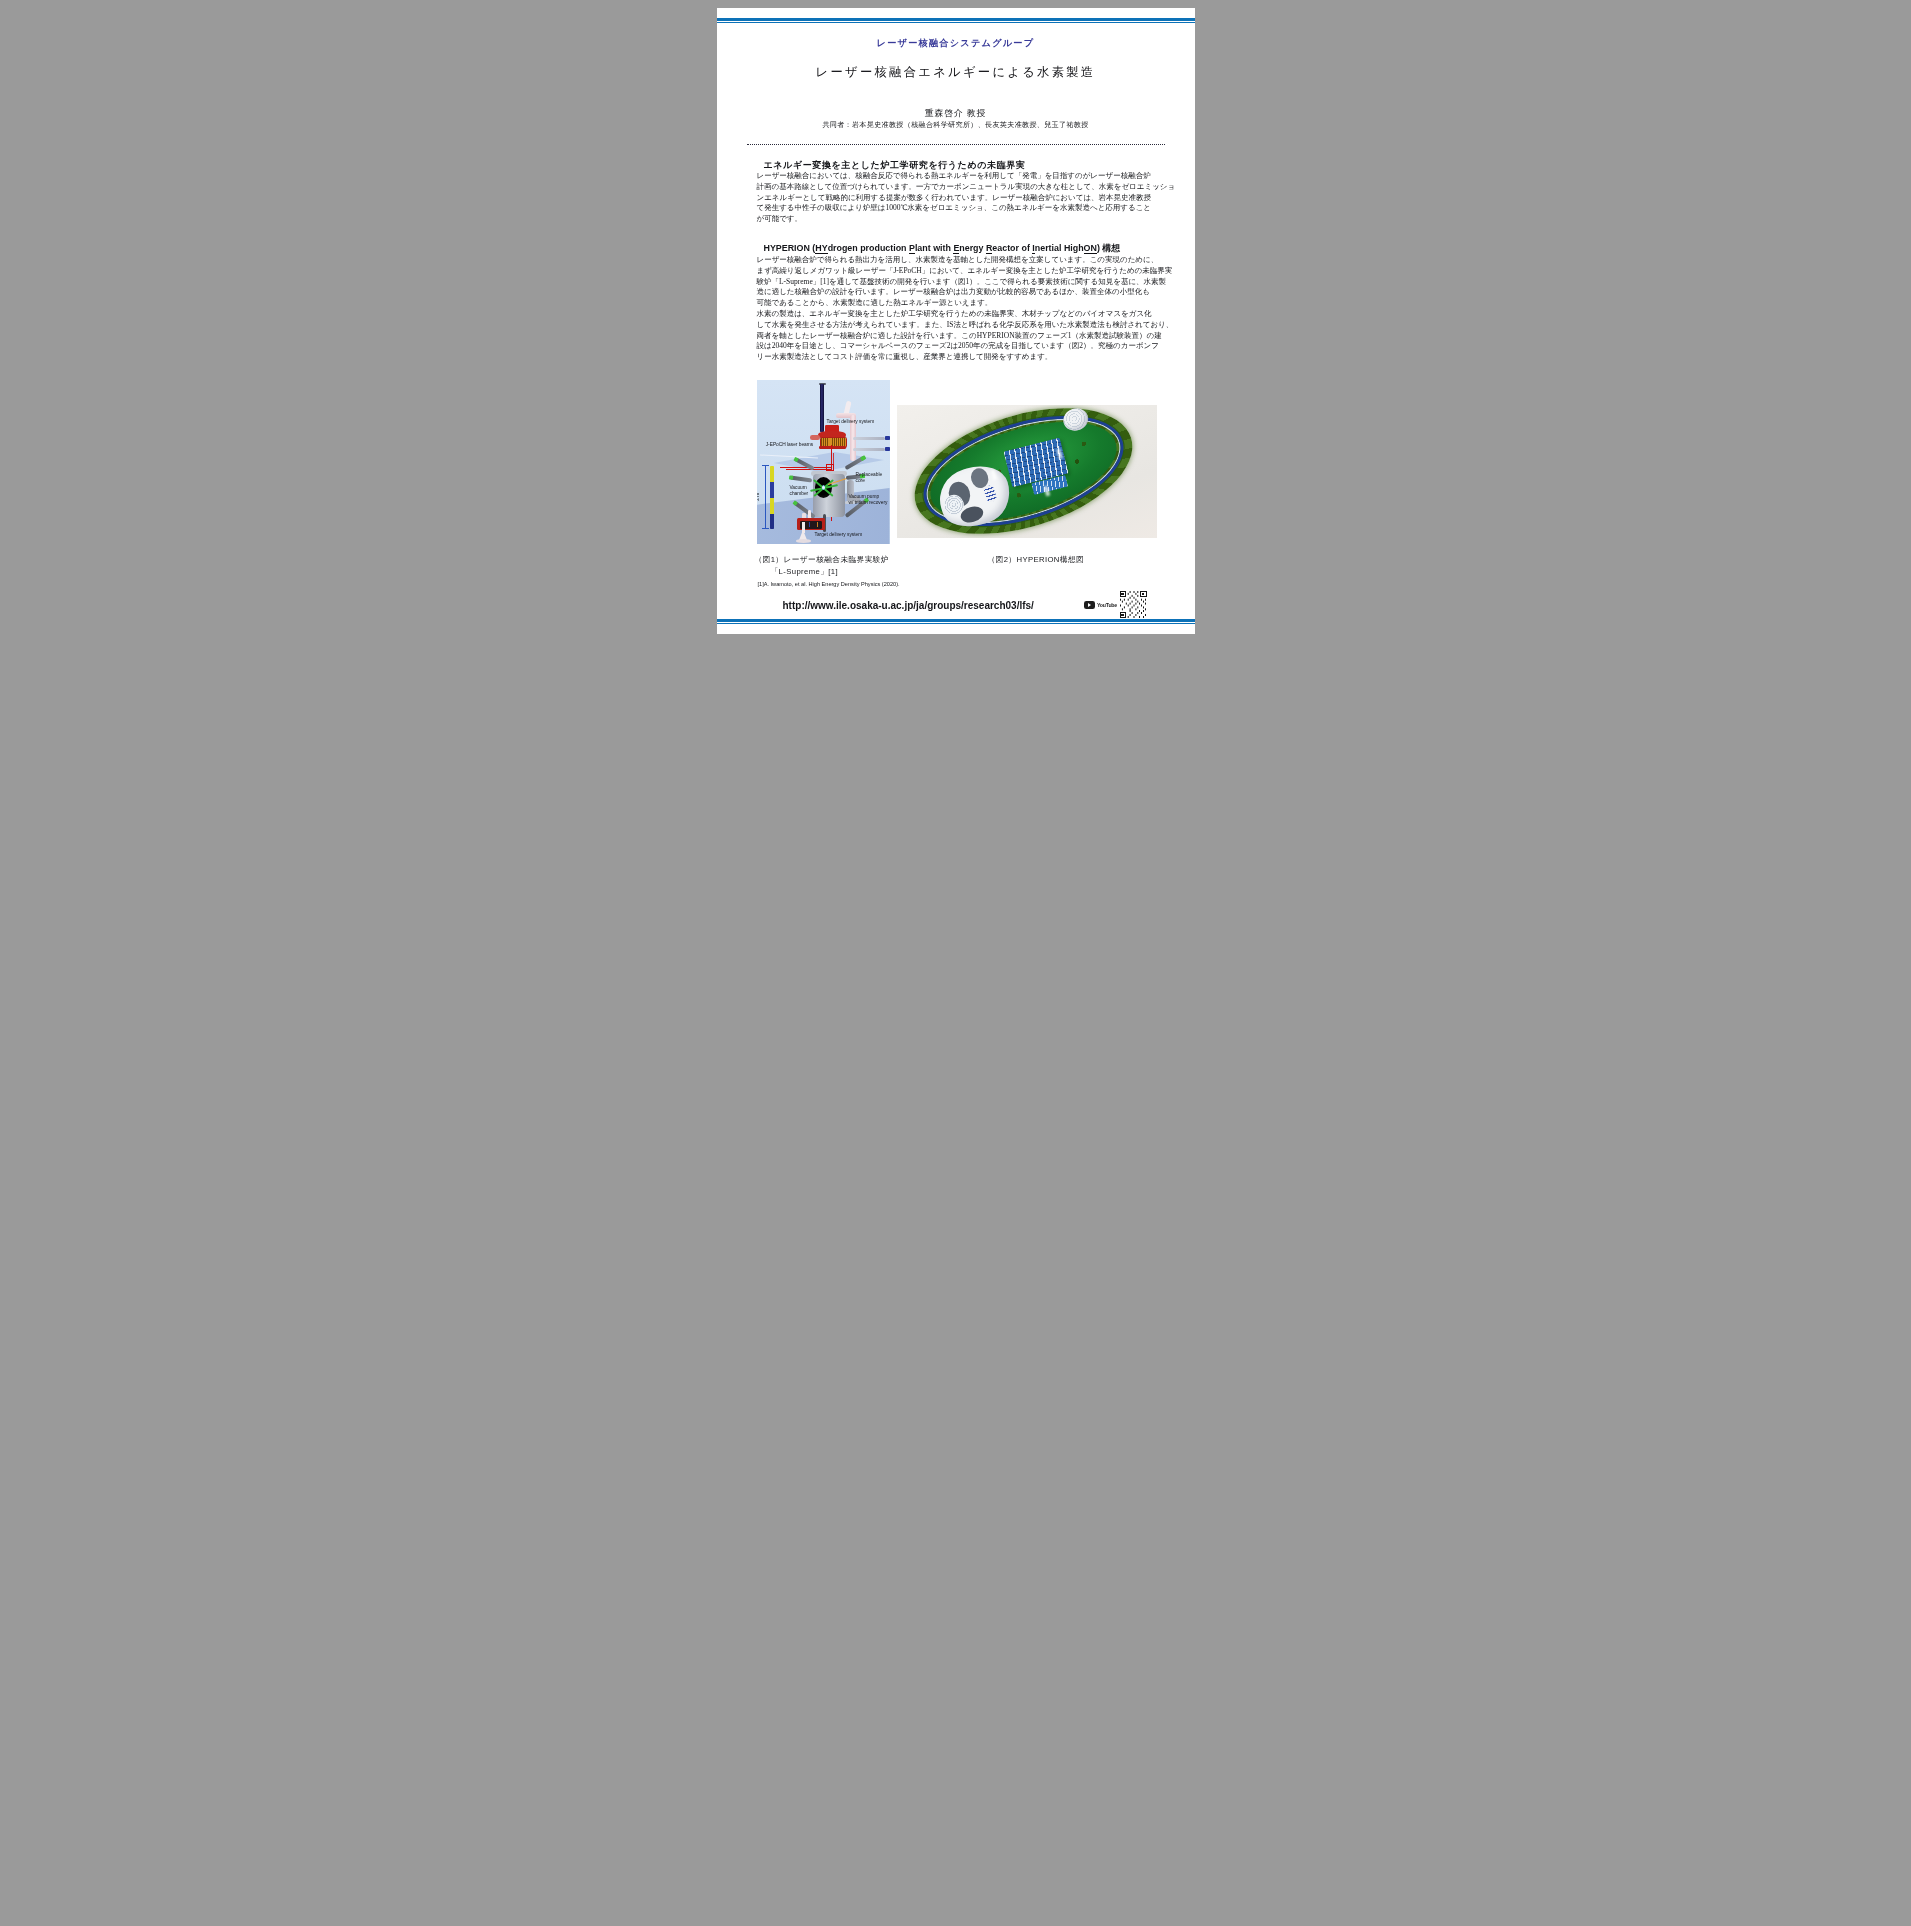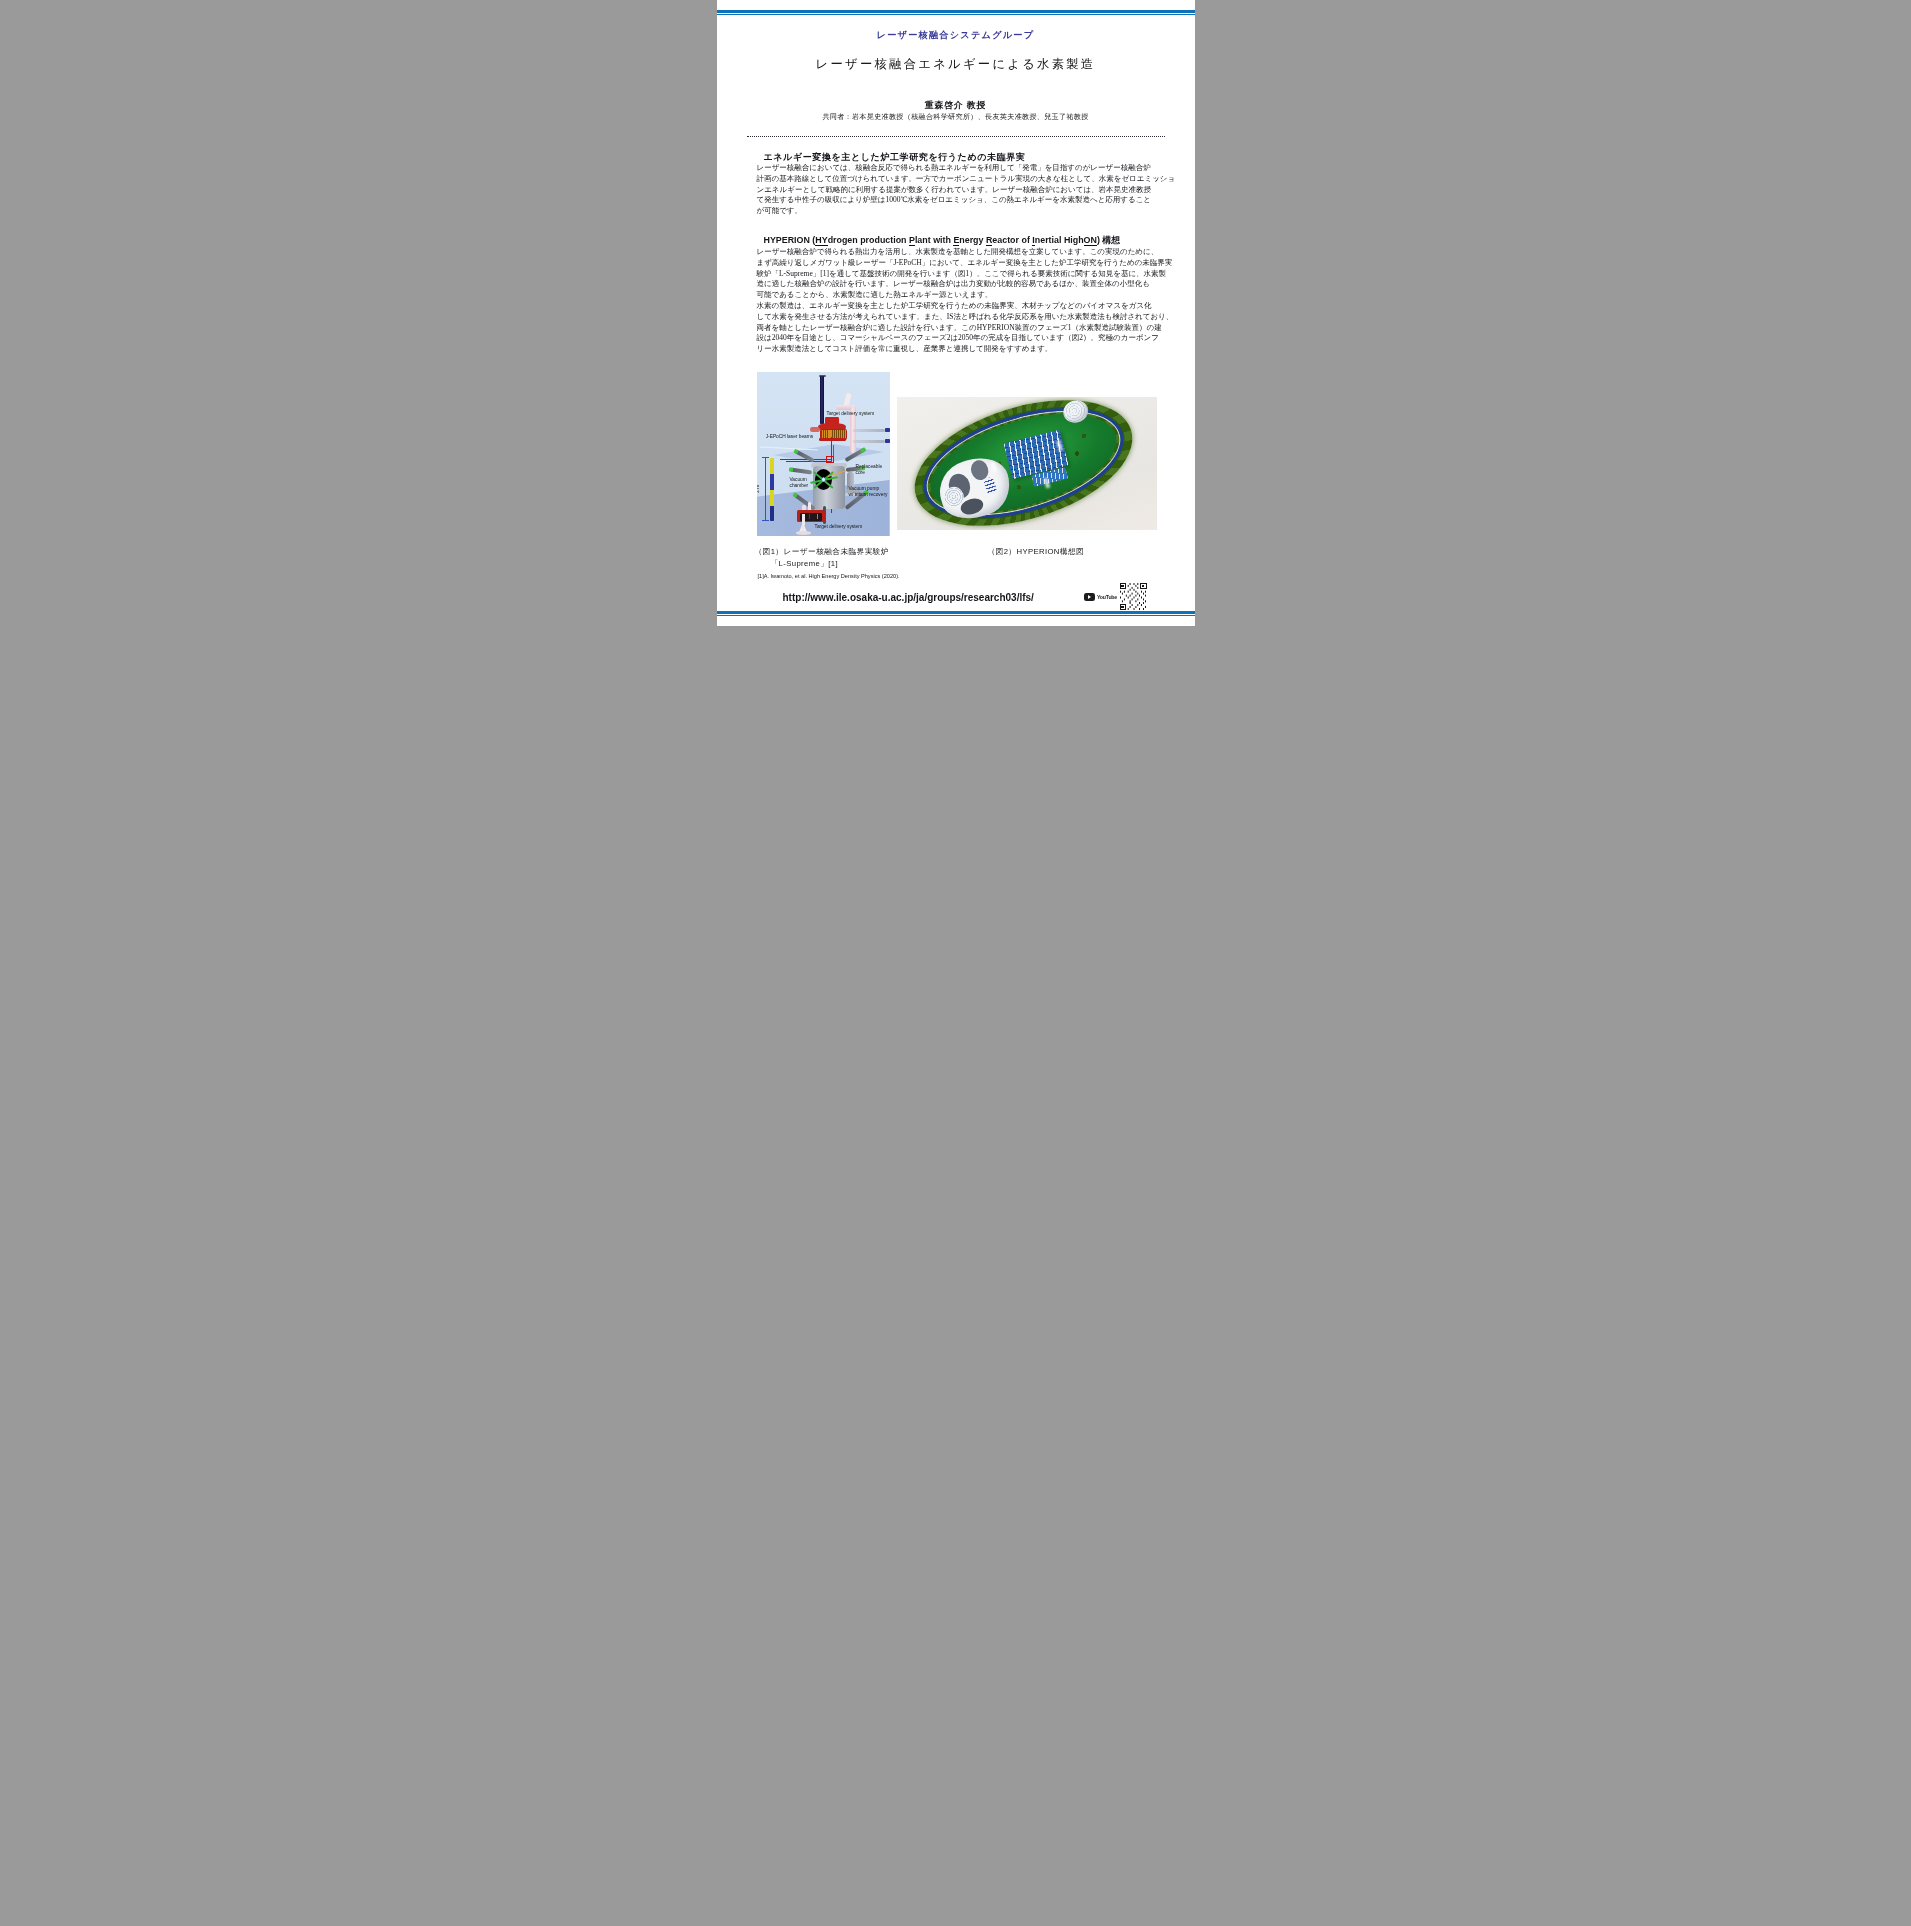--- a/index.html
+++ b/index.html
@@ -1,25 +1,25 @@
 <!DOCTYPE html>
 <html style="font-size:6.2px"><head>
 <meta charset="utf-8">
 <style>
   html,body{margin:0;padding:0;background:#9a9a9a;}
-  .page{position:relative;width:478px;height:626px;margin:0 auto;background:#ffffff;
+  .page{position:relative;width:478px;height:626px;margin:8px auto;background:#ffffff;
         overflow:hidden;font-family:"Liberation Sans",sans-serif;color:#15161a;}
   .abs{position:absolute;}
   .bar{position:absolute;left:0;width:100%;background:#0d72b8;}
   .ctr{width:100%;text-align:center;}
   .nw{white-space:nowrap;}
 
   .group-header{top:28.5px;font-size:9.2px;font-weight:700;letter-spacing:1.2px;color:#383a99;}
   .page-title{top:56px;font-size:12.3px;font-weight:500;letter-spacing:2.3px;color:#101014;}
-  .author{top:99px;font-size:8.9px;font-weight:700;letter-spacing:0.8px;}
+  .author{top:99px;font-size:8.9px;font-weight:400;letter-spacing:0.8px;}
   .coauthors{top:112px;font-size:7.1px;letter-spacing:0.3px;}
   .divider{top:136px;left:30px;width:418px;border-top:0.8px dotted #2a2a3a;height:0;}
 
   .h1{top:151px;left:47px;font-size:9px;font-weight:700;letter-spacing:0.6px;}
   .h2{top:234px;left:47px;font-size:8.9px;font-weight:700;letter-spacing:0;}
   .h2 .useg{border-bottom:1.2px solid #101014;padding-bottom:0.4px;}
   .para{left:40px;width:408px;font-family:"Liberation Serif",serif;font-size:7.5px;line-height:10.8px;}
   .p1{top:163px;} .p2{top:247px;}
   .bl{white-space:nowrap;}
 

